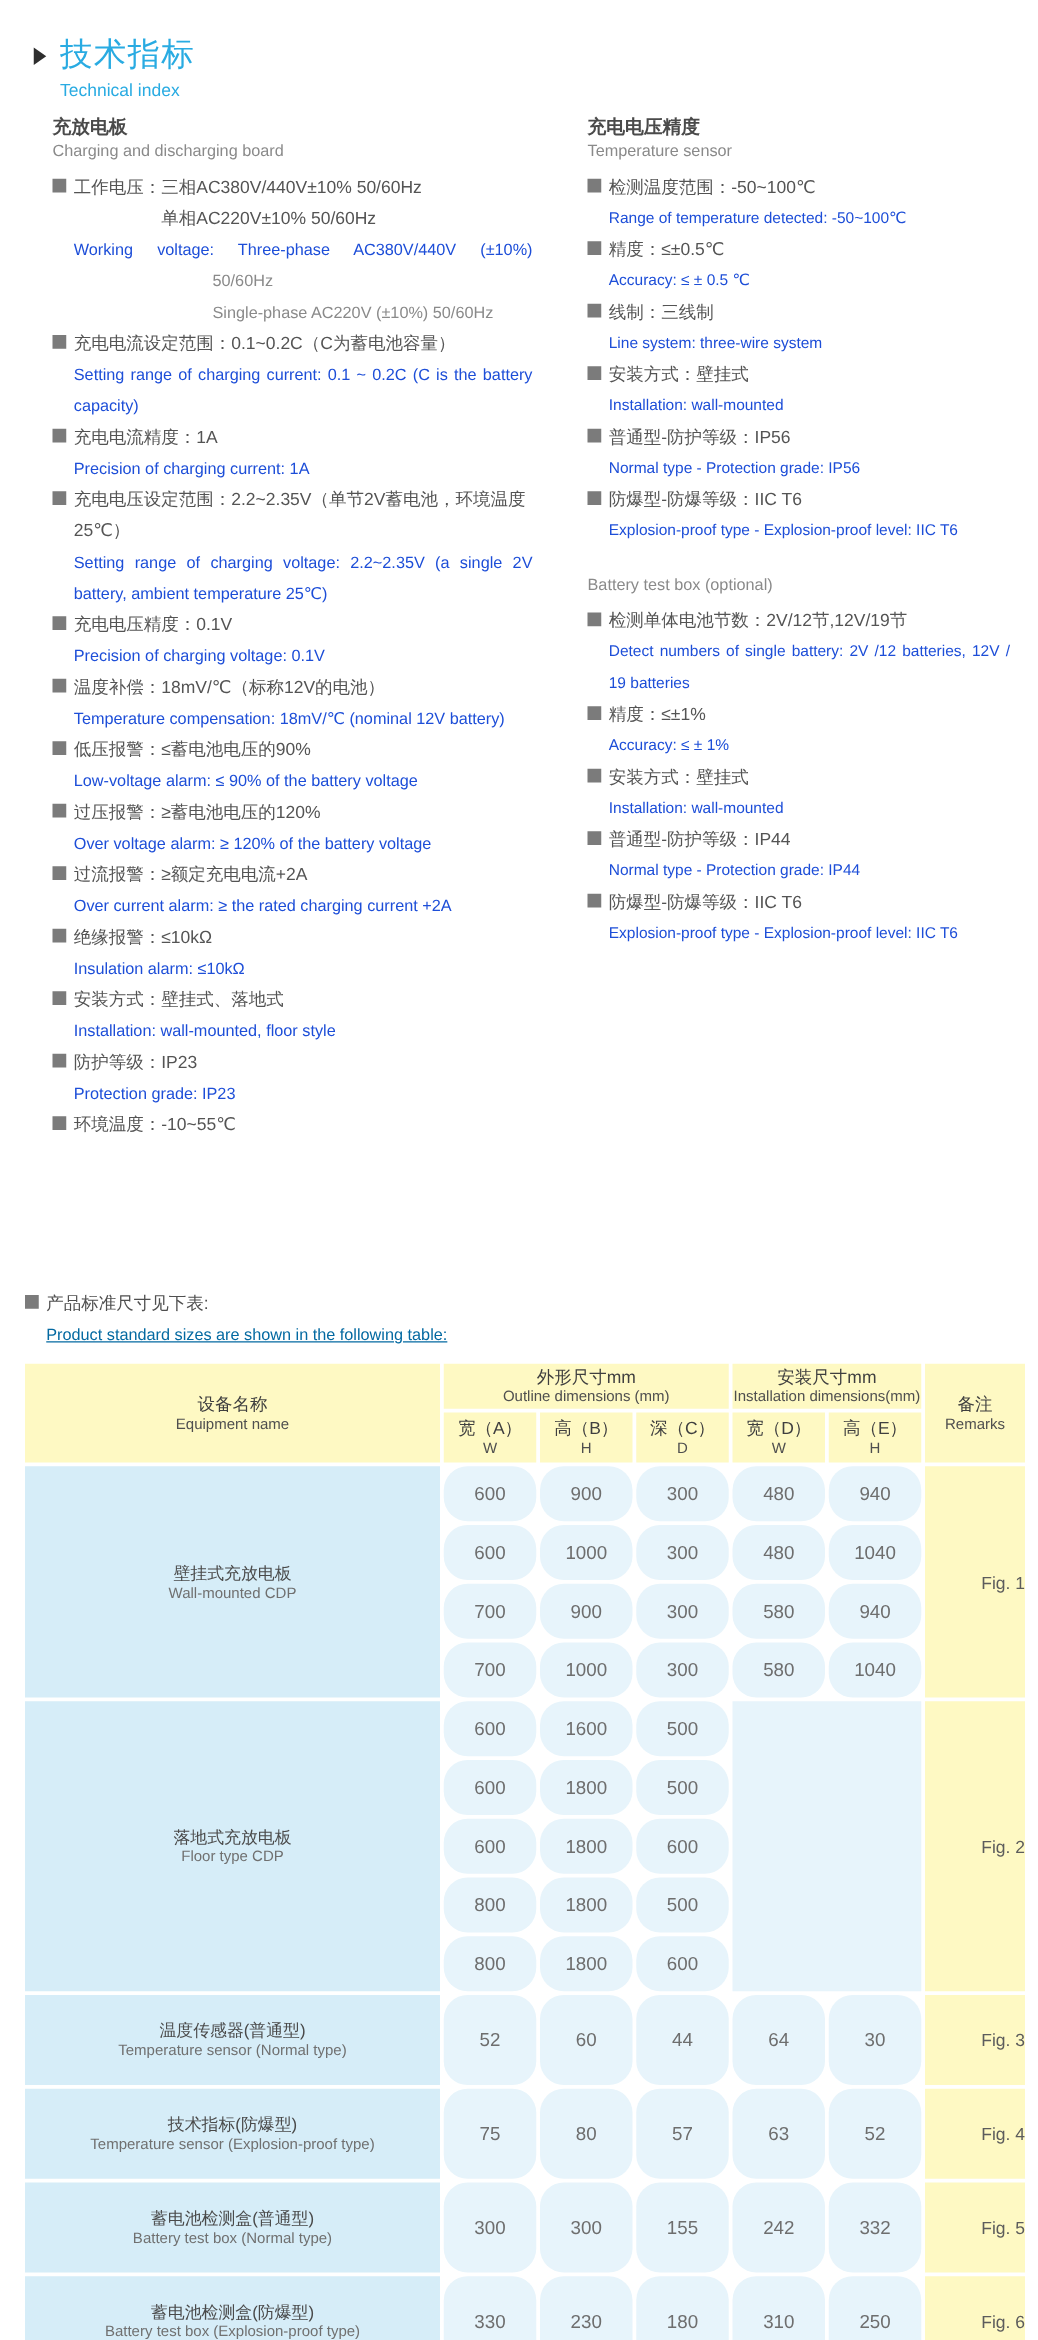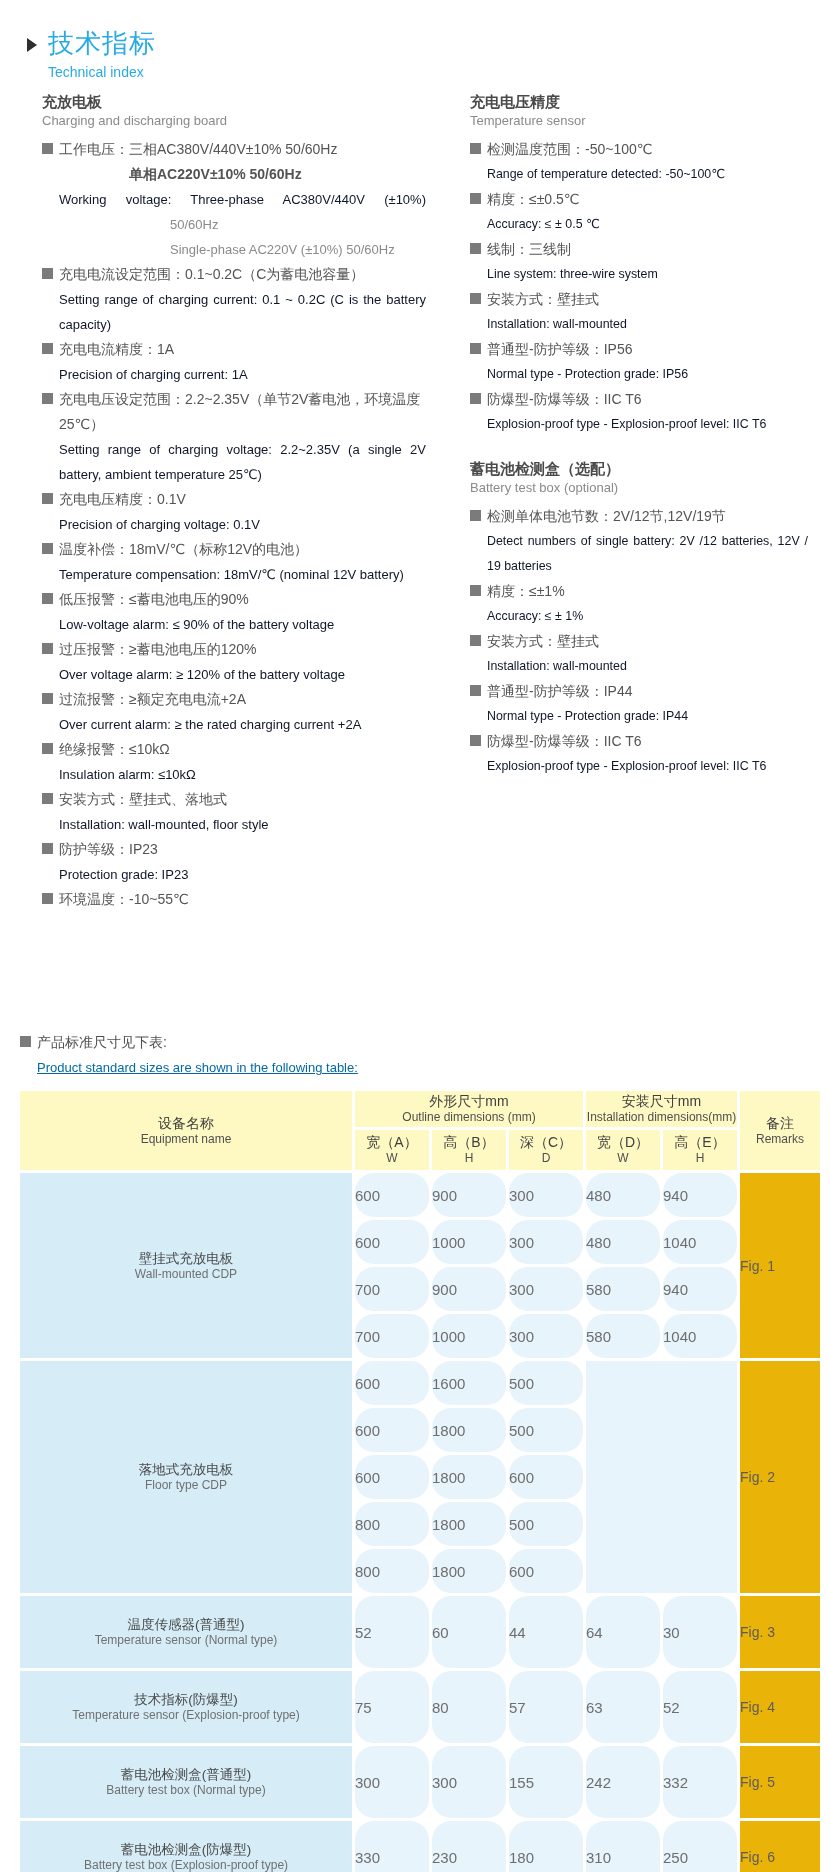--- a/index.html
+++ b/index.html
@@ -20,47 +20,47 @@
   
   .cols{display:flex;margin-top:12px;padding-left:30px;}
   .col-l{width:384px;flex:none;}
   .col-r{width:338px;flex:none;margin-left:44px;}
   .sec-zh{font-size:15px;font-weight:bold;color:#4a4a4a;line-height:20px;}
   .sec-en{font-size:13px;color:#8a8a8a;line-height:18px;margin-bottom:7px;}
   .sec2{margin-top:22px;}
   .line{line-height:25px;}
   .zh{font-size:14px;color:#545454;padding-left:17px;text-indent:-17px;}
   .bullet{display:inline-block;width:11px;height:11px;background:#7b7b7b;margin-right:6px;}
-  .cont{font-size:14px;color:#545454;padding-left:87px;font-weight:bold;}
-  .en{font-size:13px;color:#0f172a;padding-left:17px;text-align:justify;}
+  .cont{font-size:14px;color:#545454;padding-left:87px;}
+  .en{font-size:13px;color:#1d4ed8;padding-left:17px;text-align:justify;}
   .col-r .en{font-size:12.4px;}
   .jfull{text-align-last:justify;}
   .en2{font-size:13px;color:#8a8a8a;padding-left:128px;text-align:left;}
 
   
   .note{margin-top:118px;padding-left:8px;}
   .note .zh{font-size:14px;color:#4f4f4f;}
   .note .en{color:#0369a1;text-decoration:underline;}
 
   
   table{border-collapse:separate;border-spacing:3px;margin:8px 0 0 5px;table-layout:fixed;width:785px;}
   th{background:#fef9c3;font-weight:normal;padding:0;}
   .hzh{font-size:14px;color:#3f3f3f;line-height:17px;}
   .hen{font-size:12px;color:#4f4f4f;line-height:15px;}
   .r-h1 th{height:36px;}
   .r-h2 th{height:40px;}
   .r-data td{height:44px;}
   .r-tall td{height:72px;}
   td{padding:0;}
-  td.val{background:#e7f4fb;text-align:left;font-size:15px;color:#6e6e6e;border-radius:19px;}
+  td.val{background:#e7f4fb;text-align:center;font-size:15px;color:#6e6e6e;border-radius:19px;}
   td.blank{background:#e7f4fb;}
   td.name{background:#d6edf8;text-align:center;}
   .nzh{font-size:13.5px;color:#4a4a4a;line-height:17px;}
   .nen{font-size:12px;color:#707070;line-height:15px;}
-  td.remark{background:#eab308;text-align:left;font-size:14px;color:#5c5c5c;}
+  td.remark{background:#fef9c3;text-align:right;font-size:14px;color:#5c5c5c;}
   th,td{vertical-align:middle;text-align:center;}
 </style>
 </head>
 <body>
 
 <div class="page">
 
   <div class="hdr">
     <div class="title-row">
       <span class="tri"></span>
@@ -131,21 +131,20 @@
         <div class="line en">Line system: three-wire system</div>
         <div class="line zh"><span class="bullet"></span><span>安装方式：壁挂式</span></div>
         <div class="line en">Installation: wall-mounted</div>
         <div class="line zh"><span class="bullet"></span><span>普通型-防护等级：IP56</span></div>
         <div class="line en">Normal type - Protection grade: IP56</div>
         <div class="line zh"><span class="bullet"></span><span>防爆型-防爆等级：IIC T6</span></div>
         <div class="line en">Explosion-proof type - Explosion-proof level: IIC T6</div>
       </div>
 
       <div class="sec2">
-        <div class="sec-zh">蓄电池检测盒（选配）</div>
         <div class="sec-en">Battery test box (optional)</div>
 
         <div class="line zh"><span class="bullet"></span><span>检测单体电池节数：2V/12节,12V/19节</span></div>
         <div class="line en">Detect numbers of single battery: 2V /12 batteries, 12V / 19 batteries</div>
         <div class="line zh"><span class="bullet"></span><span>精度：≤±1%</span></div>
         <div class="line en">Accuracy: ≤ ± 1%</div>
         <div class="line zh"><span class="bullet"></span><span>安装方式：壁挂式</span></div>
         <div class="line en">Installation: wall-mounted</div>
         <div class="line zh"><span class="bullet"></span><span>普通型-防护等级：IP44</span></div>
         <div class="line en">Normal type - Protection grade: IP44</div>

